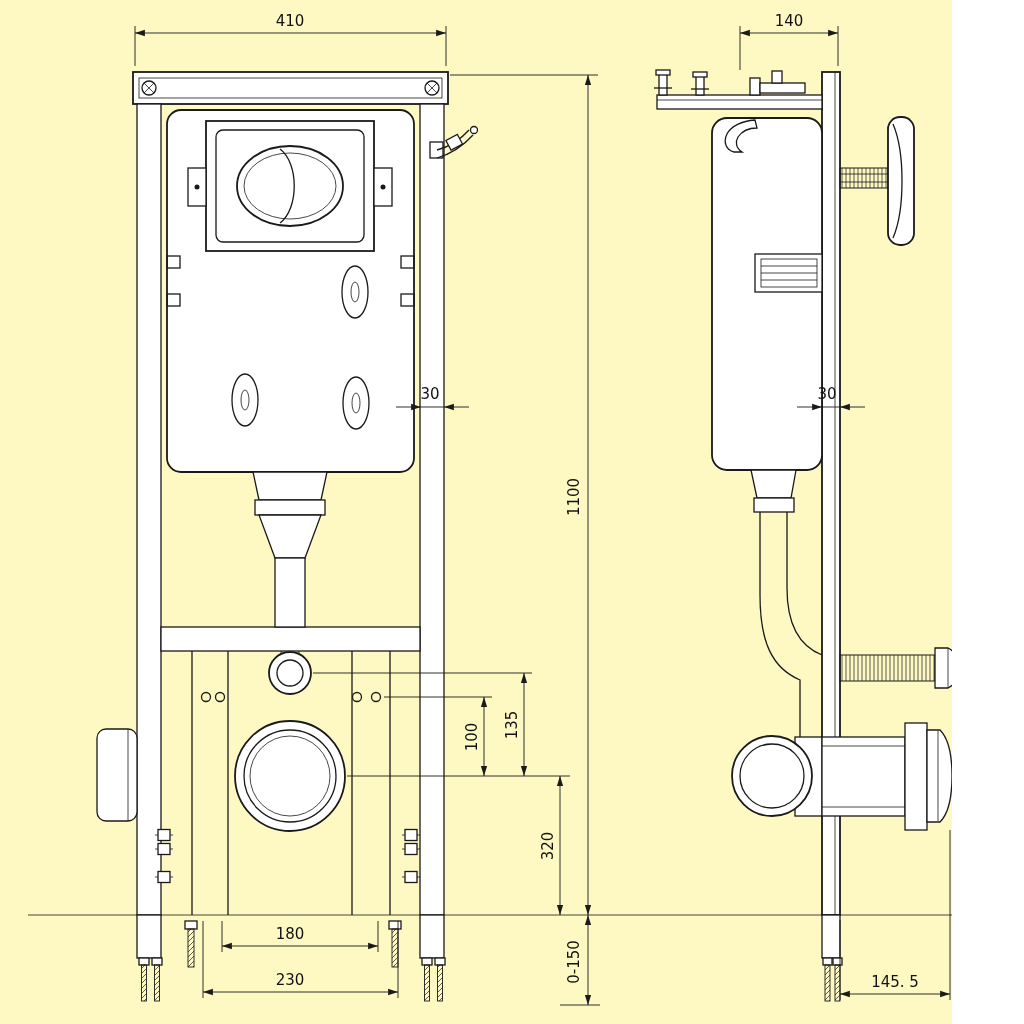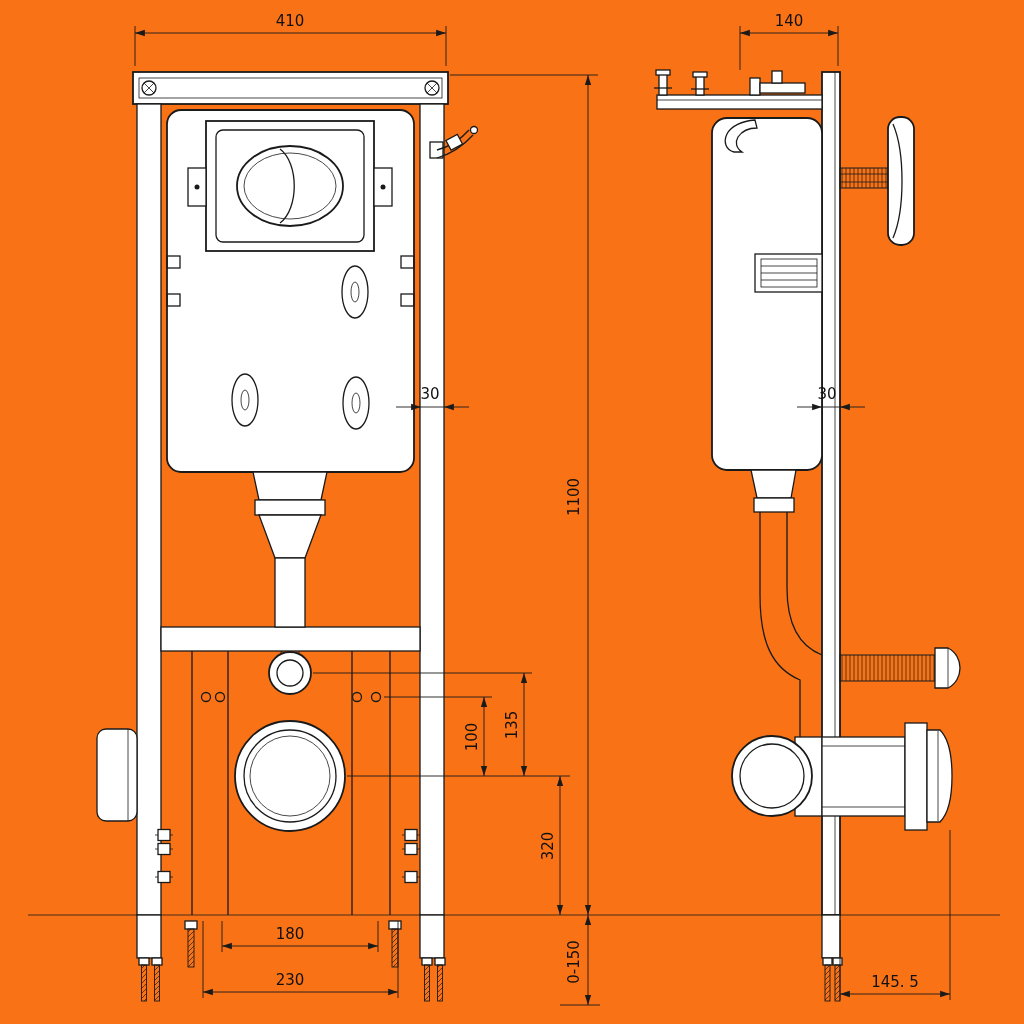--- a/index.html
+++ b/index.html
@@ -1,16 +1,16 @@
 <!DOCTYPE html>
 <html><head>
 <meta charset="utf-8">
 <style>
   html,body{margin:0;padding:0;background:#fff;}
-  .canvas{width:1024px;height:1024px;background:#f97316;position:relative;overflow:hidden;}
+  .canvas{width:952px;height:1024px;background:#fef9c3;position:relative;overflow:hidden;}
   svg{display:block;}
   .ln{fill:none;stroke:#1a1a1a;stroke-width:1.3;stroke-linejoin:miter;stroke-linecap:butt;}
   .thin{stroke-width:0.8;}
   .wh{fill:#ffffff;stroke:#1a1a1a;stroke-width:1.3;}
   .wh2{fill:#ffffff;stroke:#1a1a1a;stroke-width:1.8;}
   .dim{fill:none;stroke:#1a1a1a;stroke-width:0.9;}
   .dimtxt{font-family:"DejaVu Sans",sans-serif;font-size:15px;fill:#111;text-anchor:middle;}
   .dot{fill:#1a1a1a;stroke:none;}
 </style>
 </head>

